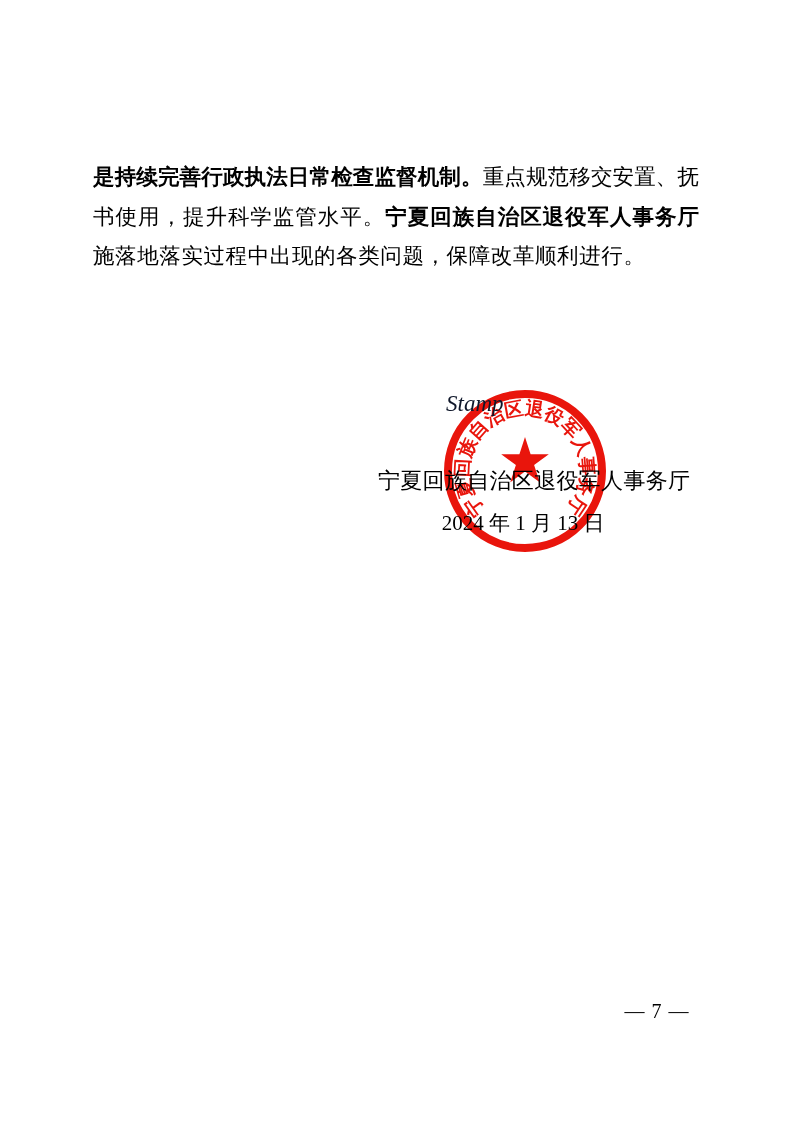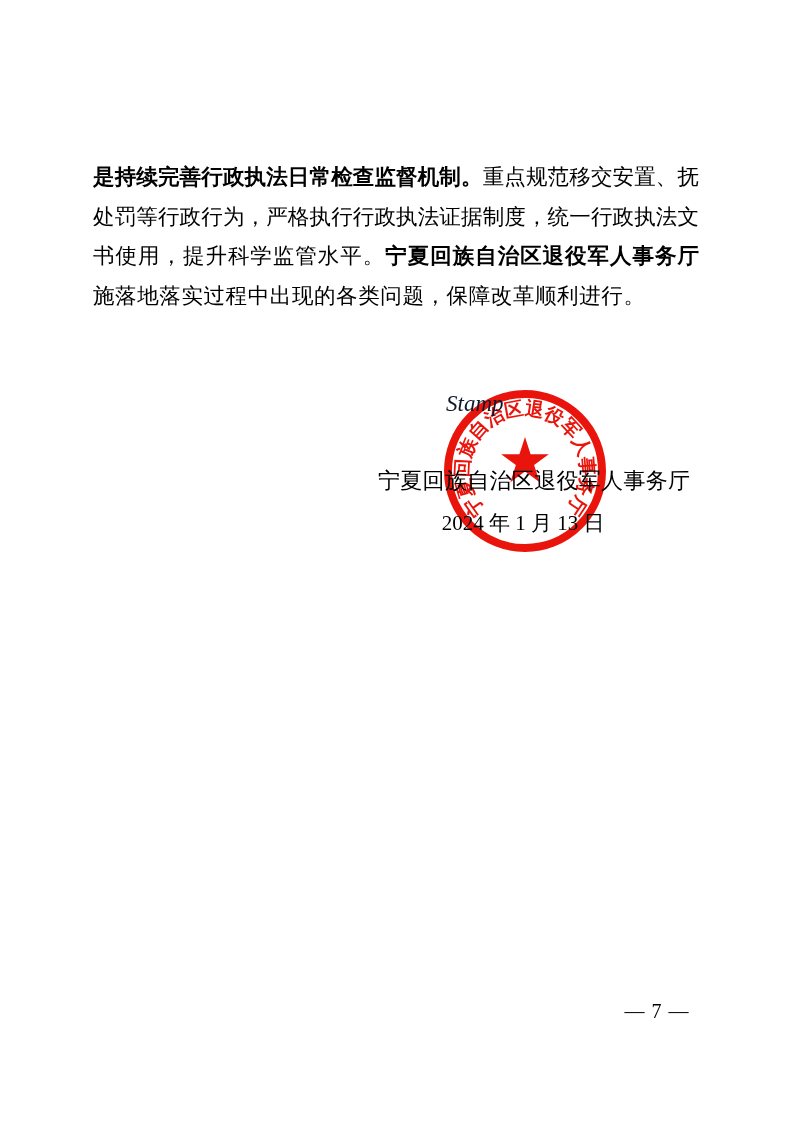--- a/index.html
+++ b/index.html
@@ -89,21 +89,20 @@
     font-weight: bold;
   }
 </style>
 </head>
 <body>
 
 <div class="page">
 
   <div class="paragraph">
       <div class="text-line"><span class="seg b">是持续完善行政执法日常检查监督机制。</span><span class="seg">重点规范移交安置、抚</span></div>
-      <div class="text-line"><span class="seg">处罚等行政行为，严格执行行政执法证据制度，统一行政执法文</span></div>
       <div class="text-line"><span class="seg">书使用，提升科学监管水平。</span><span class="seg b">宁夏回族自治区退役军人事务厅</span></div>
       <div class="text-line last"><span class="seg">施落地落实过程中出现的各类问题，保障改革顺利进行。</span></div>
     </div>
 
   <div class="signature">宁夏回族自治区退役军人事务厅</div>
 
   <div class="date">2024 年 1 月 13 日</div>
 
   <div class="stamp">
     <svg width="170" height="170" viewBox="0 0 170 170">

